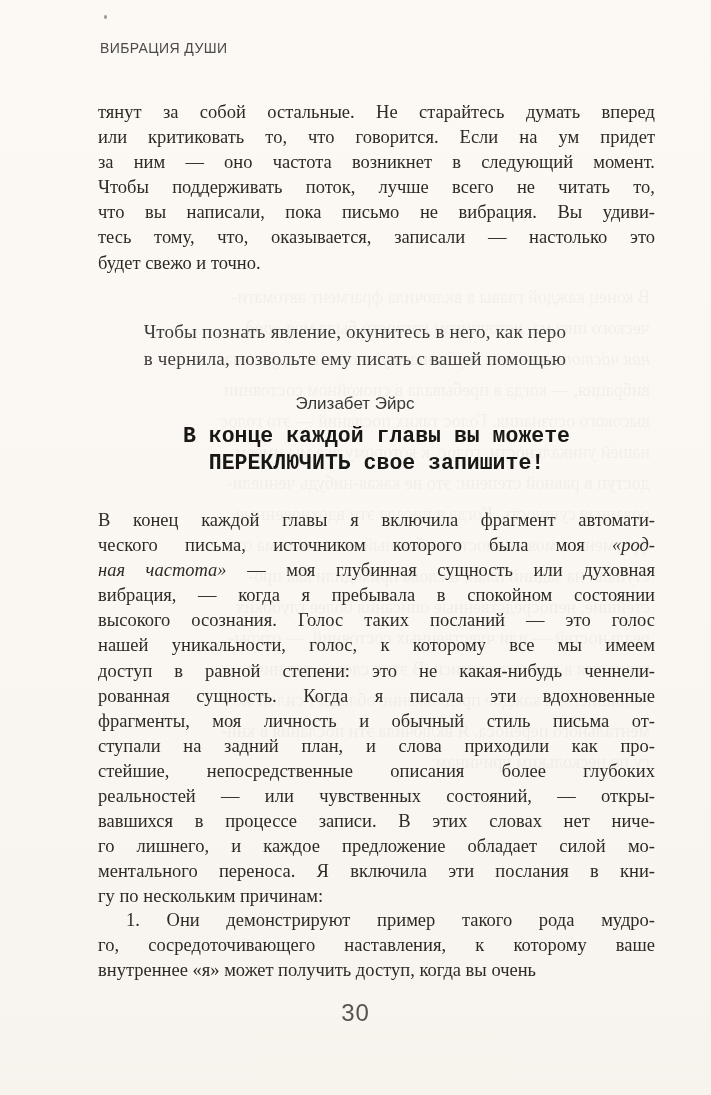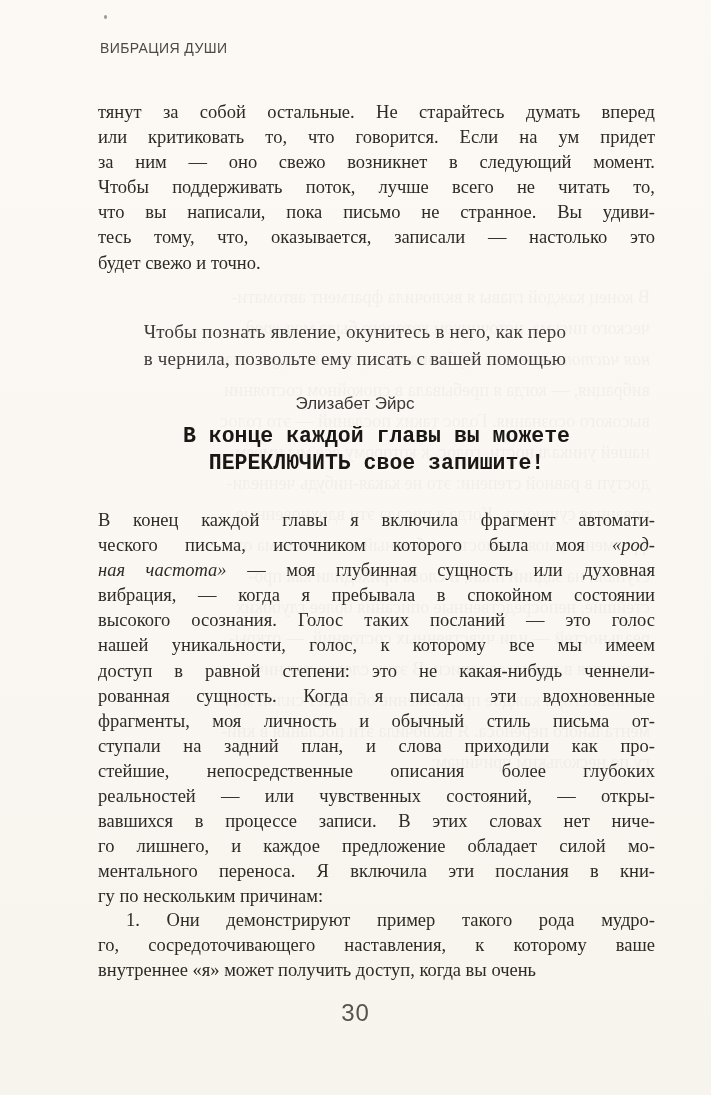--- a/index.html
+++ b/index.html
@@ -89,23 +89,23 @@
       <div class="line"><span>реальностей — или чувственных состояний, — откры-</span></div>
       <div class="line"><span>вавшихся в процессе записи. В этих словах нет ниче-</span></div>
       <div class="line"><span>го лишнего, и каждое предложение обладает силой мо-</span></div>
       <div class="line"><span>ментального переноса. Я включила эти послания в кни-</span></div>
       <div class="line last"><span>гу по нескольким причинам:</span></div>
     </div>
 
   <div class="para para1">
       <div class="line"><span>тянут за собой остальные. Не старайтесь думать вперед</span></div>
       <div class="line"><span>или критиковать то, что говорится. Если на ум придет</span></div>
-      <div class="line"><span>за ним — оно свежо возникнет в следующий момент.</span></div>
+      <div class="line"><span>за ним — оно частота возникнет в следующий момент.</span></div>
       <div class="line"><span>Чтобы поддерживать поток, лучше всего не читать то,</span></div>
-      <div class="line"><span>что вы написали, пока письмо не странное. Вы удиви-</span></div>
+      <div class="line"><span>что вы написали, пока письмо не вибрация. Вы удиви-</span></div>
       <div class="line"><span>тесь тому, что, оказывается, записали — настолько это</span></div>
       <div class="line last"><span>будет свежо и точно.</span></div>
     </div>
 
   <div class="quote">
       <div class="line"><span>Чтобы познать явление, окунитесь в него, как перо</span></div>
       <div class="line"><span>в чернила, позвольте ему писать с вашей помощью</span></div>
     </div>
 
   <div class="attribution">Элизабет Эйрс</div>

